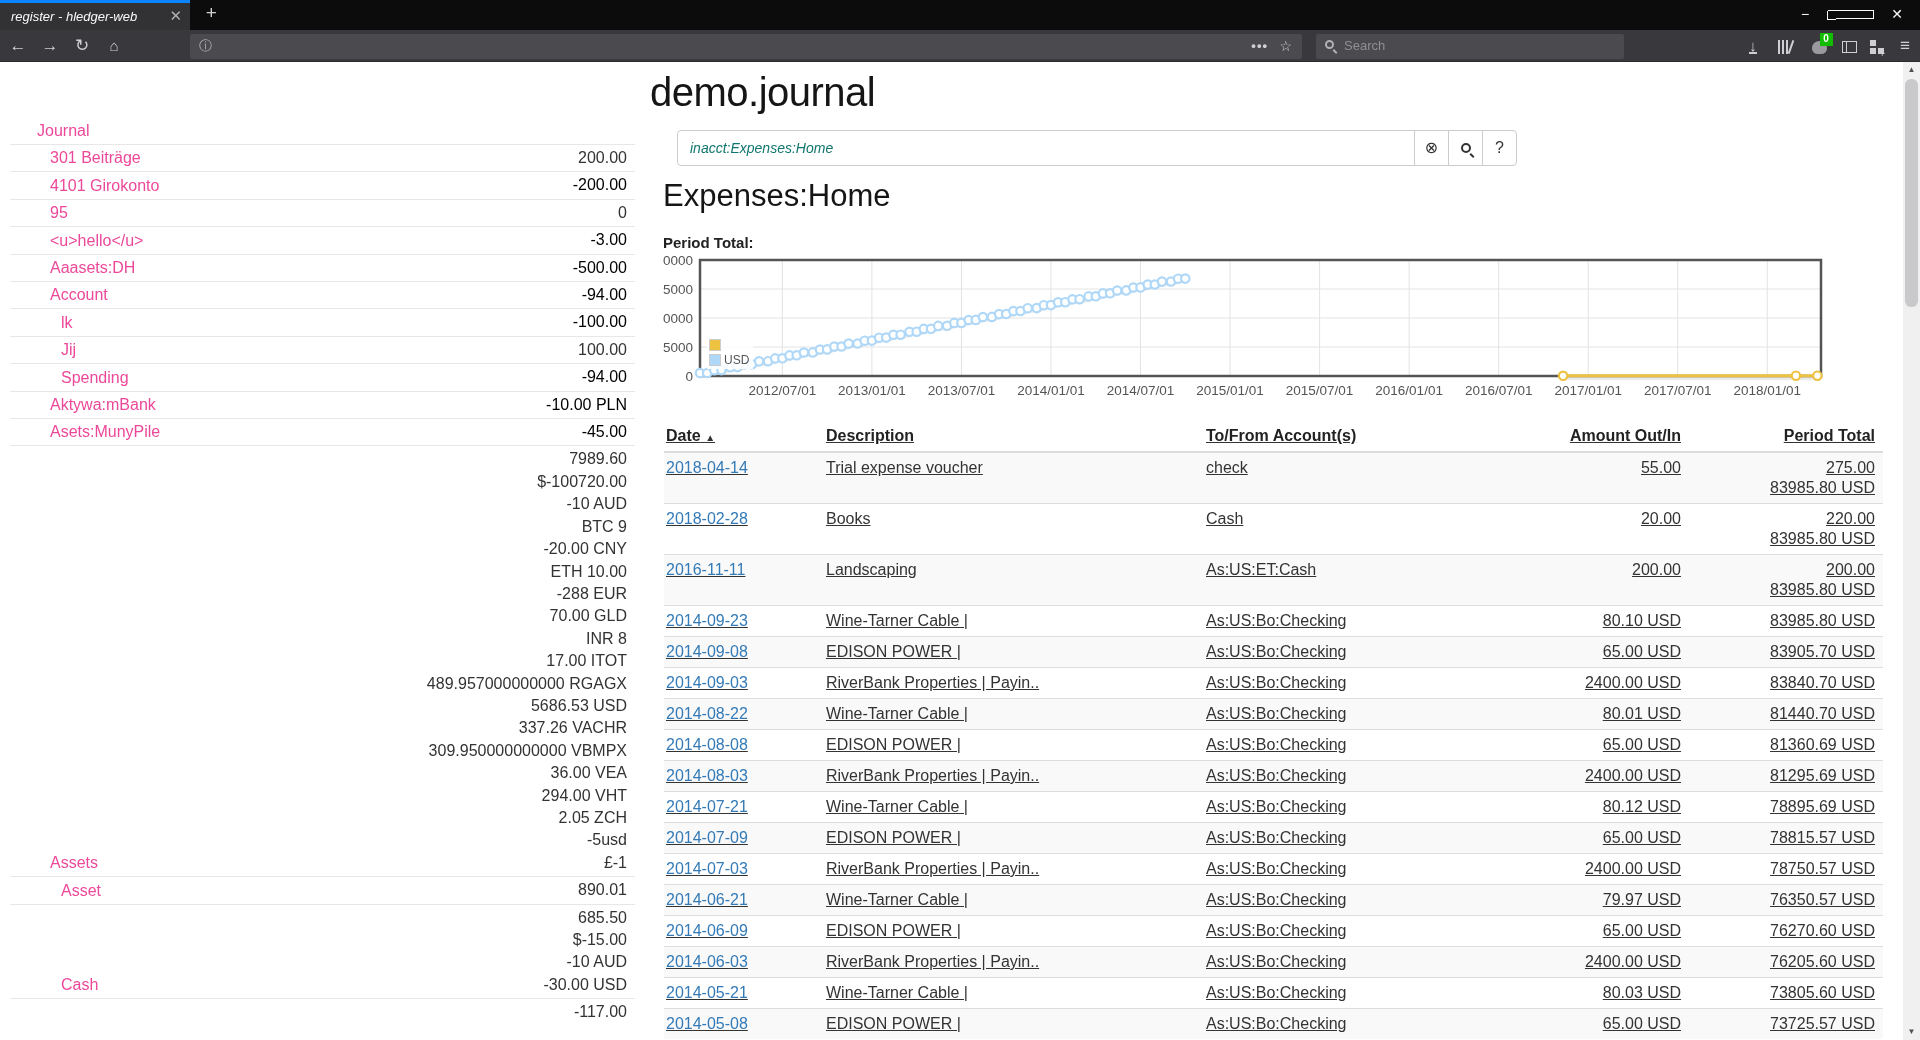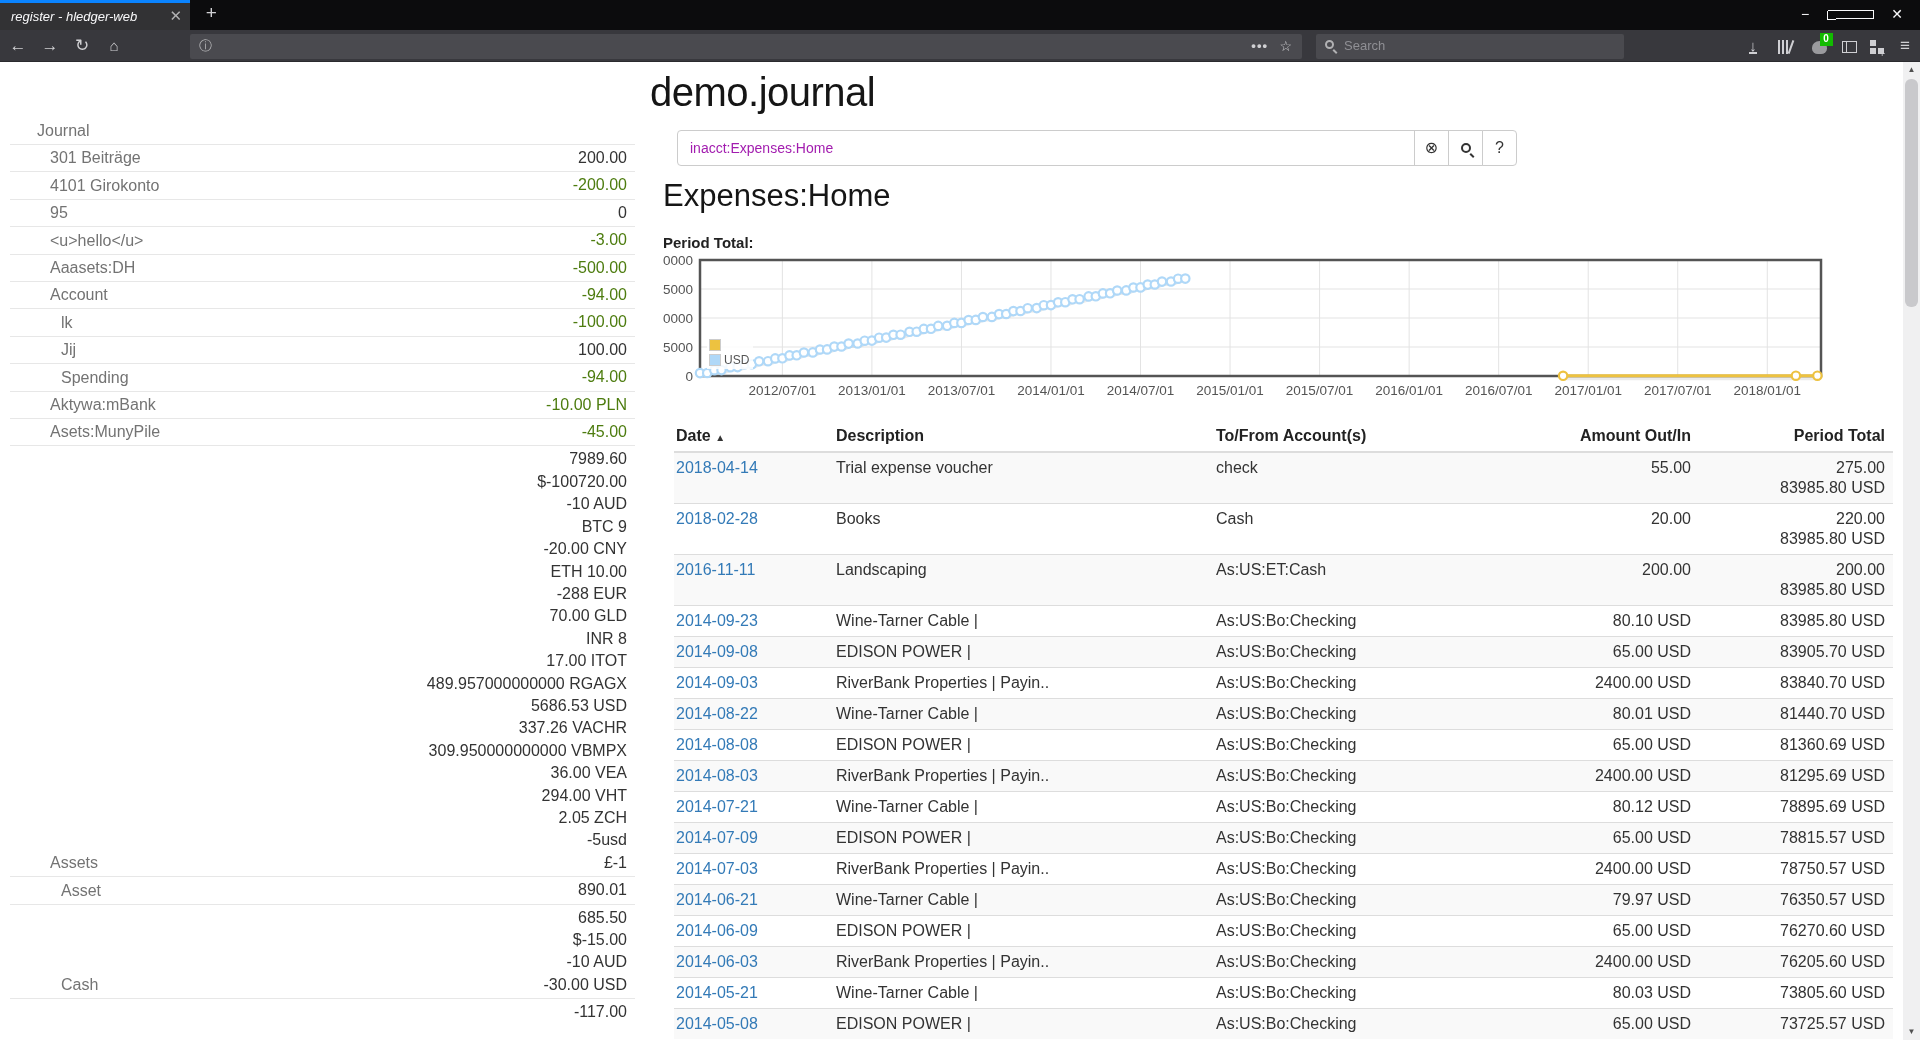--- a/index.html
+++ b/index.html
@@ -57,48 +57,48 @@
   .vscroll { position:absolute; right:0; top:0; width:17px; height:978px; background:#f0f0f1; }
   .vscroll .arr { position:absolute; left:0; width:17px; height:16px; color:#505050; font-size:8px; text-align:center; line-height:16px; }
   .vscroll .thumb { position:absolute; left:2px; width:13px; top:17px; height:228px; background:#c9c9cc; border-radius:6px; }
 
   
   .sidebar { position:absolute; left:10px; top:56px; width:625px; }
   .sidebar table { border-collapse:collapse; width:100%; font-size:16px; }
   .sidebar tr { border-top:1px solid #e7e7e7; }
   .sidebar tr:first-child { border-top:none; }
   .sidebar td { vertical-align:bottom; padding:2px 0; }
-  .acct-name { color:#737373; text-decoration:none; line-height:22px; display:inline-block; }
+  .acct-name { color:#ec4899; text-decoration:none; line-height:22px; display:inline-block; }
   .bal-cell { text-align:right; padding-right:8px !important; }
   .bal-line { line-height:22.4px; white-space:nowrap; }
-  .neg { color:#4d7c0f; }
+  .neg { color:#000000; }
 
   
   .main { position:absolute; left:650px; top:0; width:1240px; }
   h1.ptitle { font-size:40px; font-weight:400; color:#151515; margin-top:8px; letter-spacing:-0.5px; }
   .searchrow { position:absolute; left:27px; top:68px; width:840px; height:36px; display:flex; }
   .searchrow input { flex:1; height:36px; border:1px solid #ccc; border-radius:4px 0 0 4px; padding:16px 12px;
-                     font-size:14px; color:#a21caf; font-family:inherit; outline:none; }
+                     font-size:14px; color:#0f766e; font-family:inherit; outline:none;font-style:italic; }
   .sbtn { width:35px; height:36px; border:1px solid #ccc; background:#fff; margin-left:-1px; font-size:16px; color:#333;
           text-align:center; line-height:34px; cursor:pointer; }
   .sbtn:last-child { border-radius:0 4px 4px 0; }
   .sbtn .mag { border-color:#333; width:10px; height:10px; }
   .sbtn .mag:after { background:#333; left:8px; top:8px; }
   h2.acct-heading { position:absolute; left:13px; top:116px; font-size:31px; font-weight:400; color:#151515; }
   .period-label { position:absolute; left:13px; top:172px; font-size:15px; font-weight:bold; color:#222; }
 
   
   .chart { position:absolute; left:13px; top:191px; width:1212px; height:152px; }
   .chart svg { position:absolute; left:0; top:0; }
   .legend { position:absolute; left:44px; top:84px; background:rgba(255,255,255,0.85); padding:1px 4px 1px 2px; }
   .legend .lrow { height:15px; line-height:15px; font-size:12px; color:#545454; white-space:nowrap; }
   .legend .sw { display:inline-block; width:12px; height:12px; border:1px solid #ccc; vertical-align:-2px; margin-right:3px; }
 
   
-  .register { position:absolute; left:24px; top:362px; width:1219px; border-collapse:collapse; font-size:16px; }
+  .register { position:absolute; left:14px; top:362px; width:1219px; border-collapse:collapse; font-size:16px;text-decoration:underline; }
   .register th { text-align:left; font-weight:bold; color:#222; padding:3px 8px 6px 2px; border-bottom:2px solid #ddd; }
   .register th.r, .register td.r { text-align:right; }
   .register td { padding:5px 8px 5px 2px; border-top:1px solid #ddd; vertical-align:top; line-height:20px; }
   .register tbody tr:nth-child(odd) { background:#f9f9f9; }
   .register tbody tr:first-child td { border-top:none; }
   .register a.datelink { color:#337ab7; text-decoration:none; }
   .caret-up { font-size:10px; color:#333; }
   .pt-line { line-height:20px; }
 
   .col-date{width:160px} .col-desc{width:380px} .col-acct{width:225px} .col-amt{width:260px} .col-pt{width:194px}

